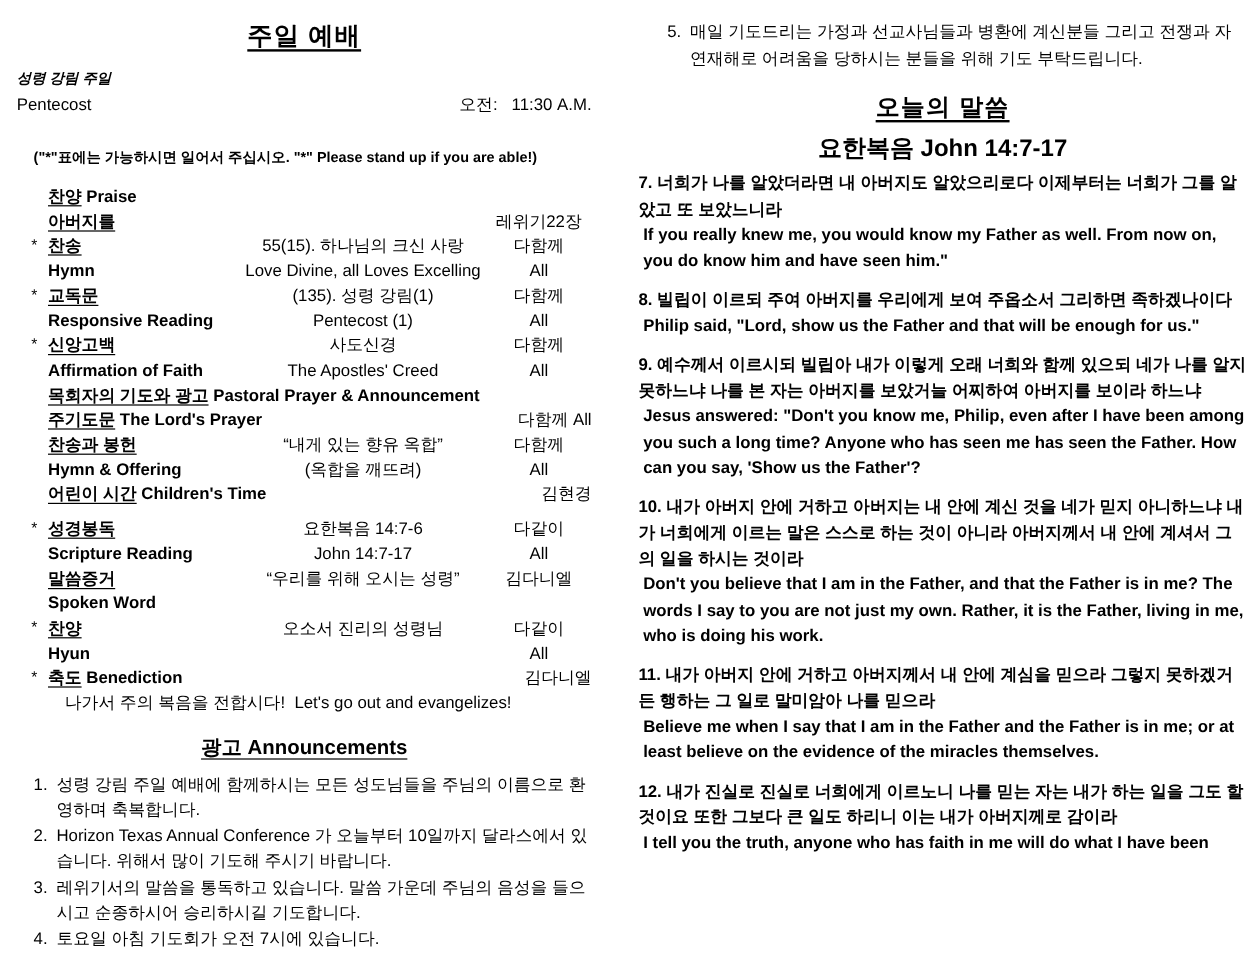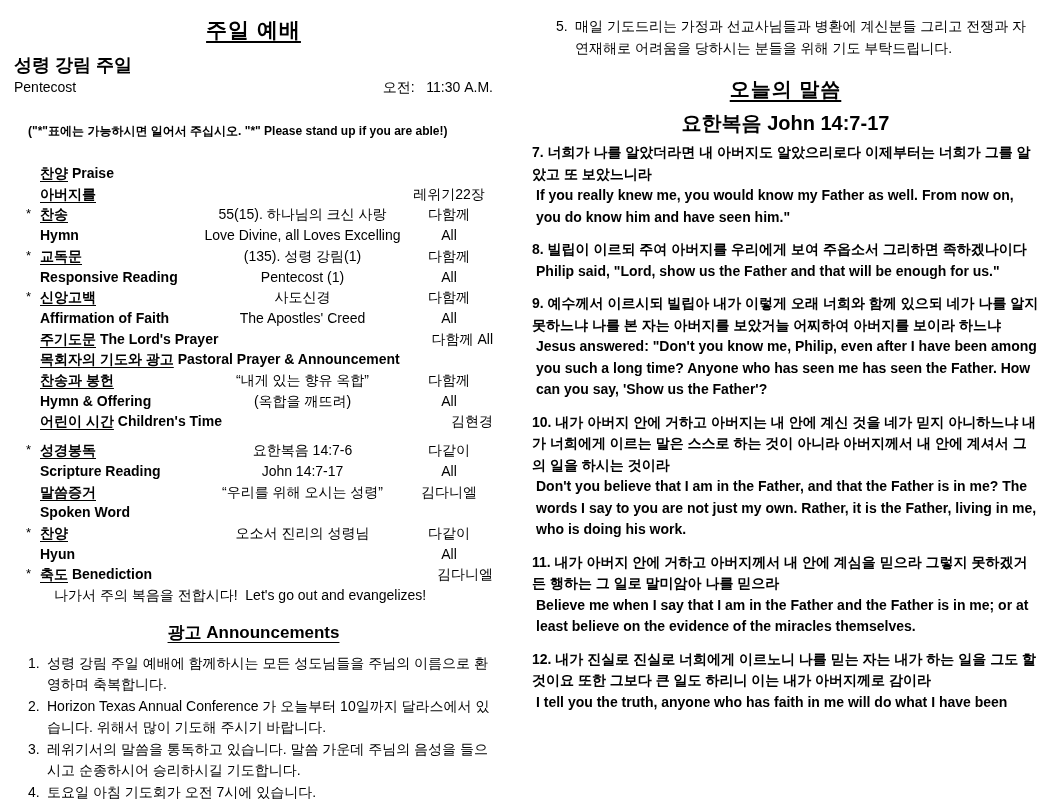--- a/index.html
+++ b/index.html
@@ -6,25 +6,25 @@
   body{width:1046px;height:799px;overflow:hidden;
        font-family:"Liberation Sans","DejaVu Sans",sans-serif;}
   .page{display:flex;width:1046px;height:641px;box-sizing:border-box;}
   .col{box-sizing:border-box;}
   .colL{width:523px;padding:12px 30px 0 14px;}
   .colR{width:523px;padding:16px 7px 0 9px;}
 
   
   .h-title{font-size:21px;font-weight:bold;text-align:center;margin:4px 0 10px 0;letter-spacing:1px;}
   .ul{text-decoration:underline;text-underline-offset:4px;}
-  .sub-ko{font-size:18px;font-weight:bold;line-height:22px;}
+  .sub-ko{font-size:12px;font-weight:bold;line-height:22px;font-style:italic;}
   .sub-row{display:flex;justify-content:space-between;font-size:14px;line-height:22px;}
   .sub-time{white-space:pre;}
   .note{margin:25px 0 0 14px;font-size:12px;font-weight:bold;white-space:nowrap;}
-  .order{margin-top:23px;}
+  .order{margin-top:13px;}
   .orow{display:grid;grid-template-columns:26px 160px 1fr 88px;line-height:20.7px;font-size:14px;}
   .orow.r3{grid-template-columns:26px 1fr auto;}
   .orow.gap{margin-top:8px;}
   .star{padding-left:12px;font-size:13px;}
   .lbl{font-weight:bold;white-space:nowrap;}
   .lbl .u{text-decoration:underline;text-underline-offset:3px;}
   .ctr{text-align:center;white-space:nowrap;}
   .rgt{text-align:center;white-space:nowrap;}
   .closing{padding-left:40px;font-size:14px;line-height:20.7px;white-space:pre-wrap;}
   .h-annc{font-size:17px;font-weight:bold;text-align:center;margin:15px 0 9px 0;}
@@ -101,27 +101,27 @@
           <span class="rgt">다함께</span>
         </div>
         <div class="orow r4">
           <span class="star"></span>
           <span class="lbl"><span>Affirmation of Faith</span></span>
           <span class="ctr">The Apostles' Creed</span>
           <span class="rgt">All</span>
         </div>
         <div class="orow r3">
           <span class="star"></span>
+          <span class="lbl"><span class="u">목회자의 기도와 광고</span><span> Pastoral Prayer &amp; Announcement</span></span>
+          <span class="rgt"></span>
+        </div>
+        <div class="orow r3">
+          <span class="star"></span>
           <span class="lbl"><span class="u">주기도문</span><span> The Lord's Prayer</span></span>
           <span class="rgt">다함께 All</span>
-        </div>
-        <div class="orow r3">
-          <span class="star"></span>
-          <span class="lbl"><span class="u">목회자의 기도와 광고</span><span> Pastoral Prayer &amp; Announcement</span></span>
-          <span class="rgt"></span>
         </div>
         <div class="orow r4">
           <span class="star"></span>
           <span class="lbl"><span class="u">찬송과 봉헌</span></span>
           <span class="ctr">“내게 있는 향유 옥합”</span>
           <span class="rgt">다함께</span>
         </div>
         <div class="orow r4">
           <span class="star"></span>
           <span class="lbl"><span>Hymn &amp; Offering</span></span>

